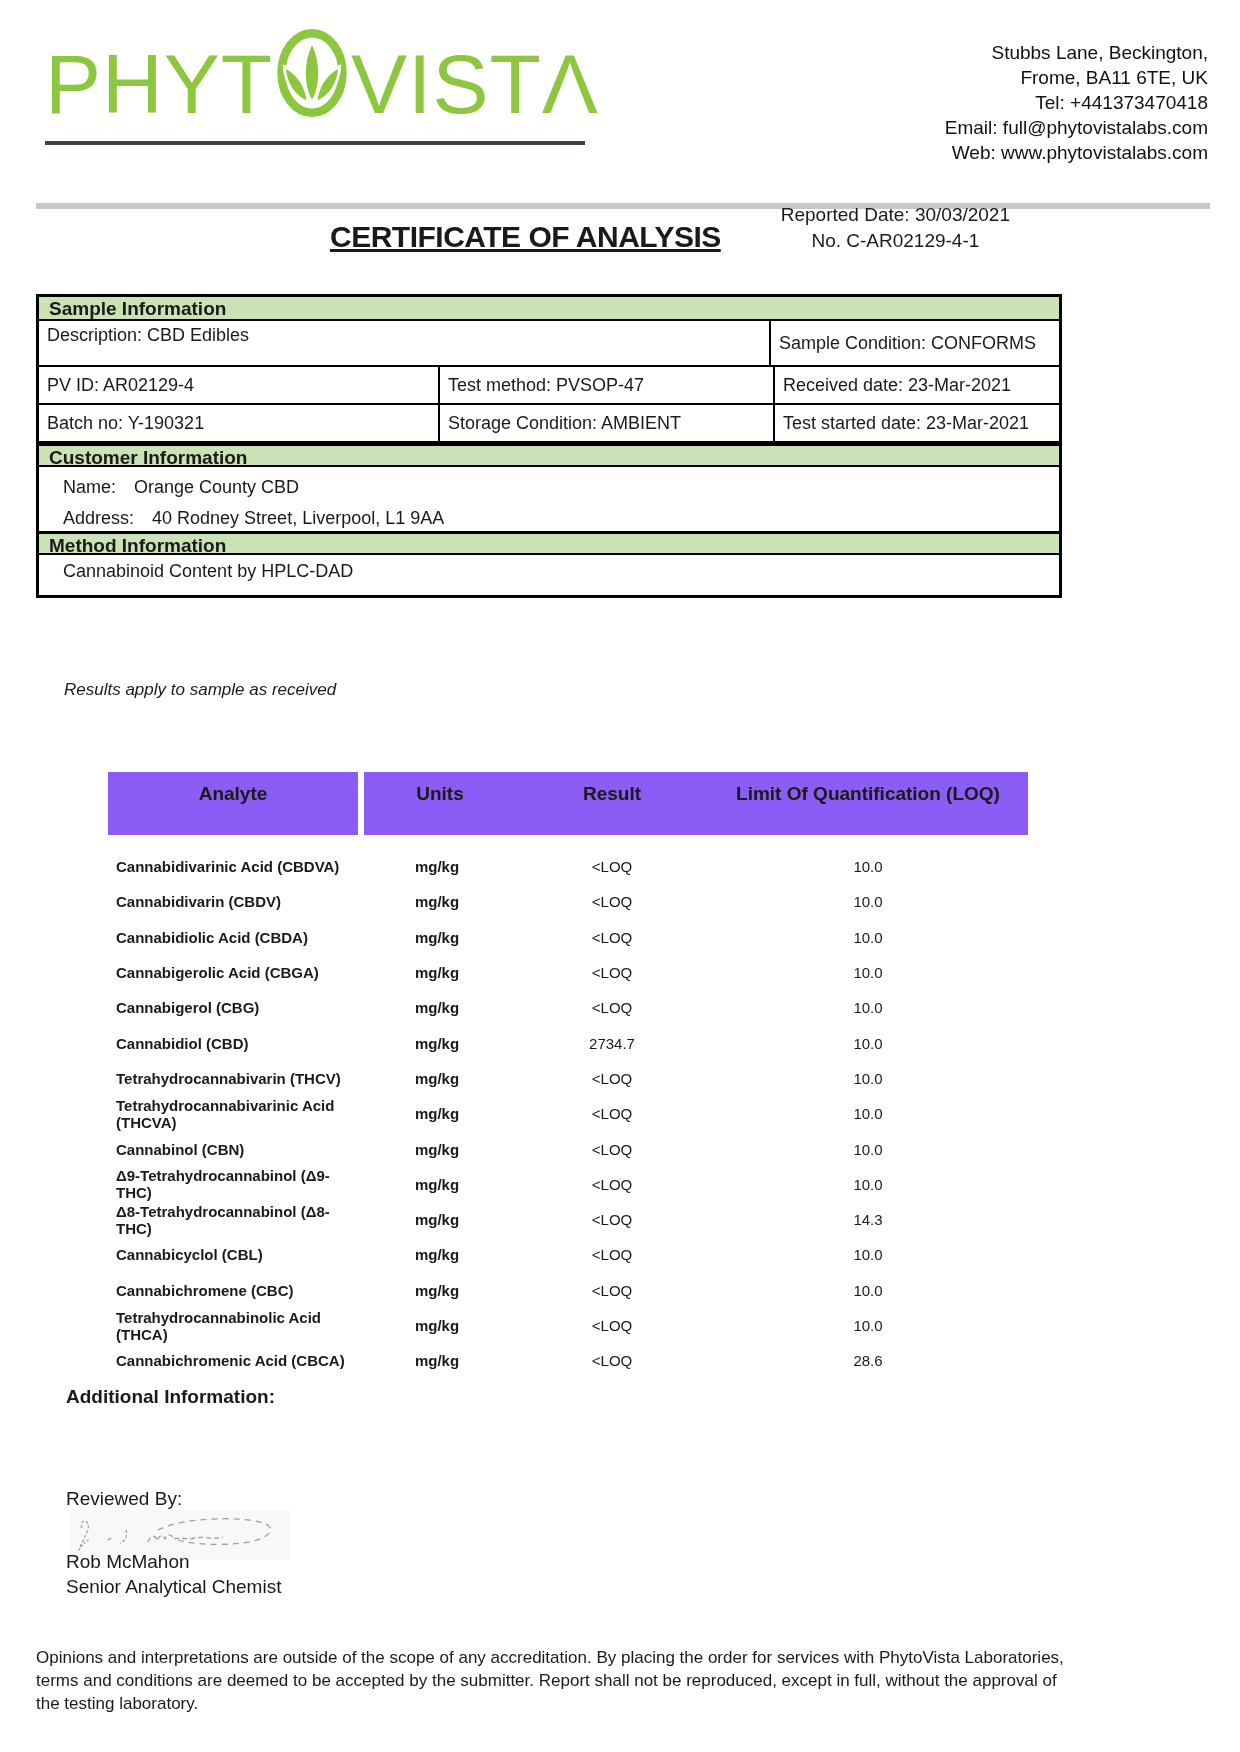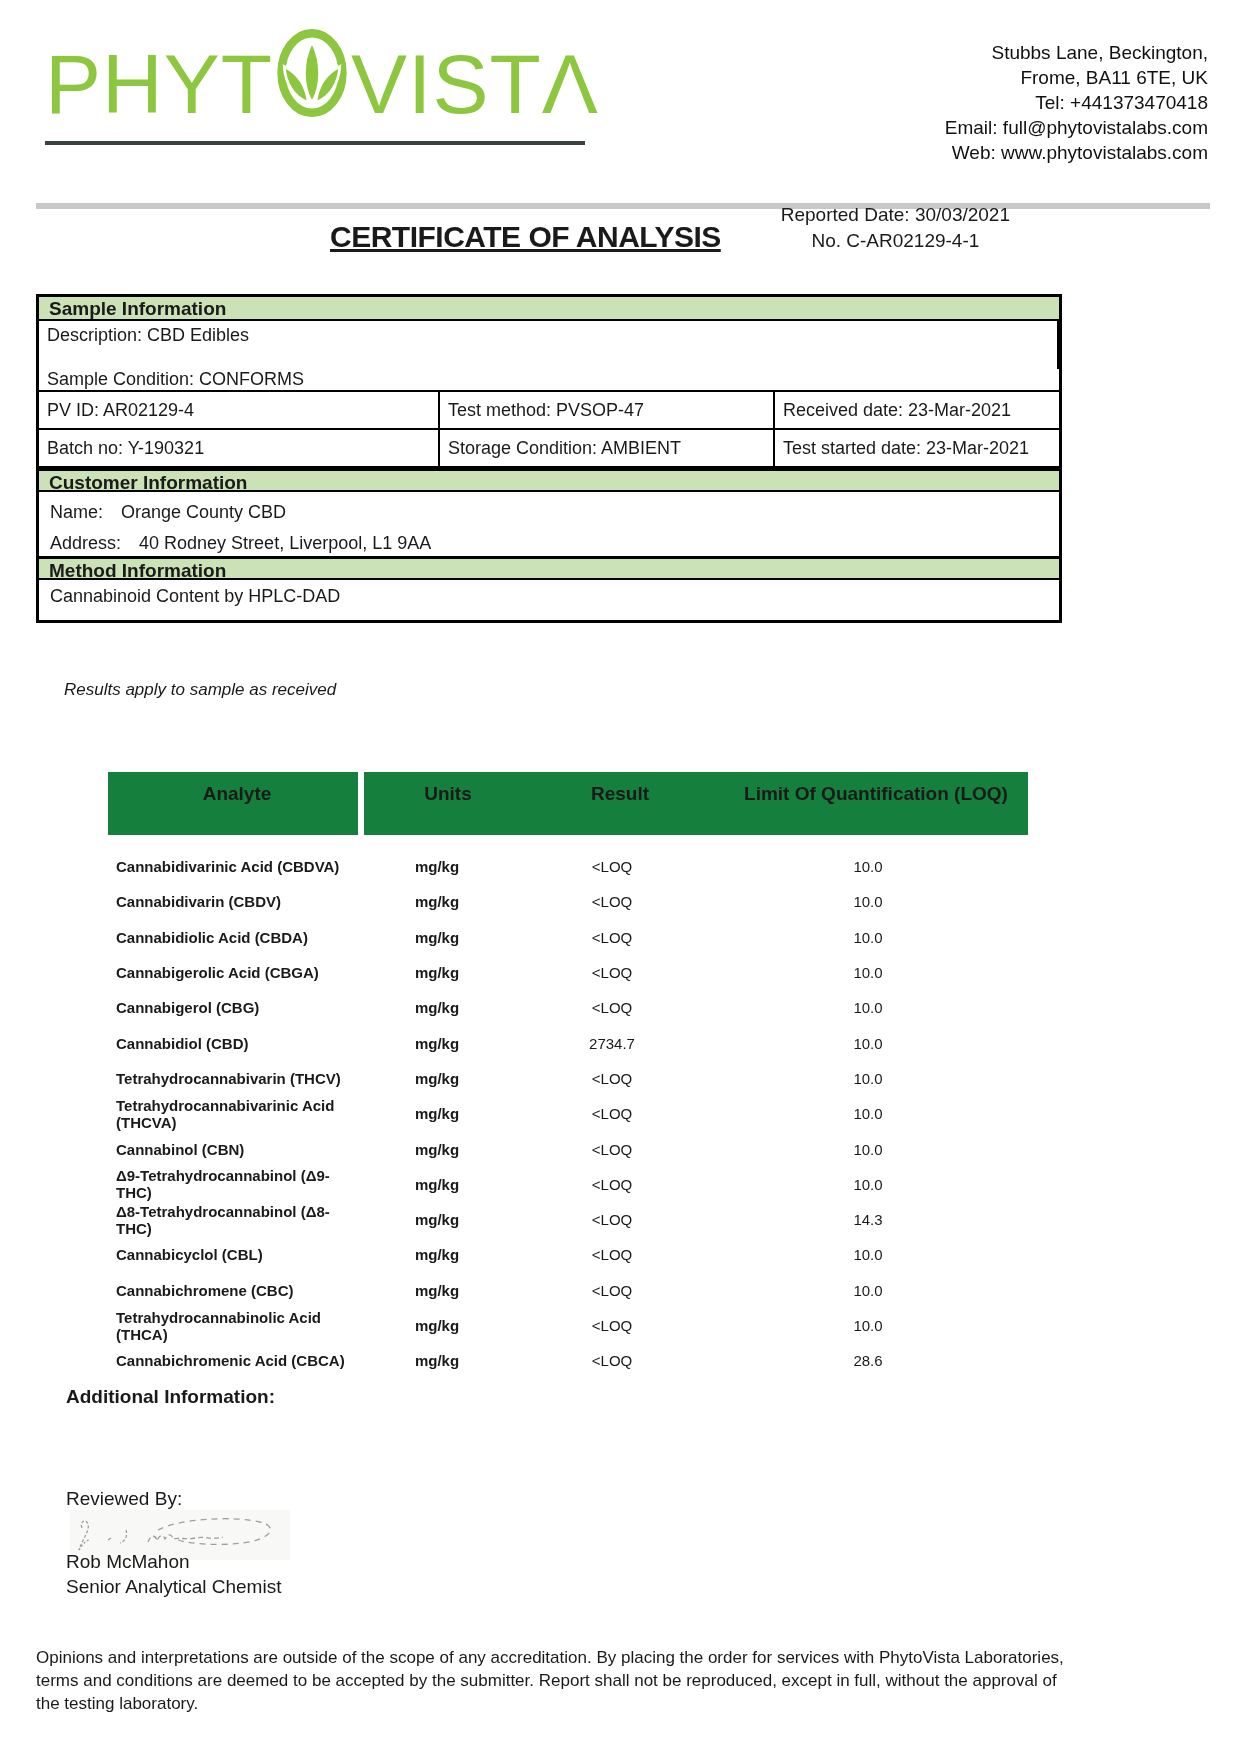--- a/index.html
+++ b/index.html
@@ -24,37 +24,37 @@
 
   
   .info-table{position:absolute;left:36px;top:294px;width:1026px;border:3px solid #000;box-sizing:border-box;}
   .section-bar{background:#cbe1b6;border-bottom:2px solid #000;height:24px;
     font-size:19px;font-weight:bold;padding:1px 0 0 10px;box-sizing:border-box;line-height:22px;}
   .section-bar.mid{border-top:3px solid #000;}
   .irow{display:flex;border-bottom:2px solid #000;box-sizing:border-box;}
   .irow:last-child{border-bottom:none;}
   .icell{box-sizing:border-box;border-right:2px solid #000;font-size:18px;padding-left:8px;}
   .icell:last-child{border-right:none;}
-  .row-desc{height:71px;flex-direction:column;}
+  .row-desc{height:46px;}
   .row-desc .c-desc{flex:1;padding-top:4px;}
   .row-desc .c-cond{width:288px;display:flex;align-items:center;}
   .row-3col{height:38px;}
   .row-3col .icell{display:flex;align-items:center;}
   .c1{width:401px;} .c2{width:335px;} .c3{flex:1;}
-  .free-box{font-size:18px;padding:10px 8px 8px 11px;box-sizing:border-box;}
+  .free-box{font-size:18px;padding:10px 8px 8px 24px;box-sizing:border-box;}
   .customer-box{height:64px;border-bottom:none;}
   .customer-box .line{margin-bottom:10px;white-space:nowrap;}
   .customer-box .val{margin-left:18px;}
   .method-box{height:40px;display:flex;align-items:center;padding-top:0;}
 
   
   .results-note{position:absolute;left:64px;top:680px;font-size:17px;font-weight:normal;font-style:italic;}
   .results-table{position:absolute;left:108px;top:772px;width:920px;}
   .rt-head{display:flex;height:63px;}
-  .rt-head .blk{background:#15803d;box-sizing:border-box;padding-top:11px;font-size:19px;font-weight:bold;text-align:center;padding-left:8px;}
+  .rt-head .blk{background:#8b5cf6;box-sizing:border-box;padding-top:11px;font-size:19px;font-weight:bold;text-align:center;}
   .rt-head .blk-analyte{width:250px;}
   .rt-head .gap{width:6px;background:#ffffff;}
   .rt-head .blk-rest{width:664px;display:grid;grid-template-columns:152px 192px 320px;}
   .rt-row{display:grid;grid-template-columns:250px 158px 192px 320px;height:35.3px;align-items:center;font-size:15px;}
   .rt-row .a{padding-left:8px;font-weight:bold;text-align:left;}
   .rt-row .u{text-align:center;font-weight:bold;}
   .rt-row .r{text-align:center;}
   .rt-row .l{text-align:center;}
   .rt-body{padding-top:14px;}
 

